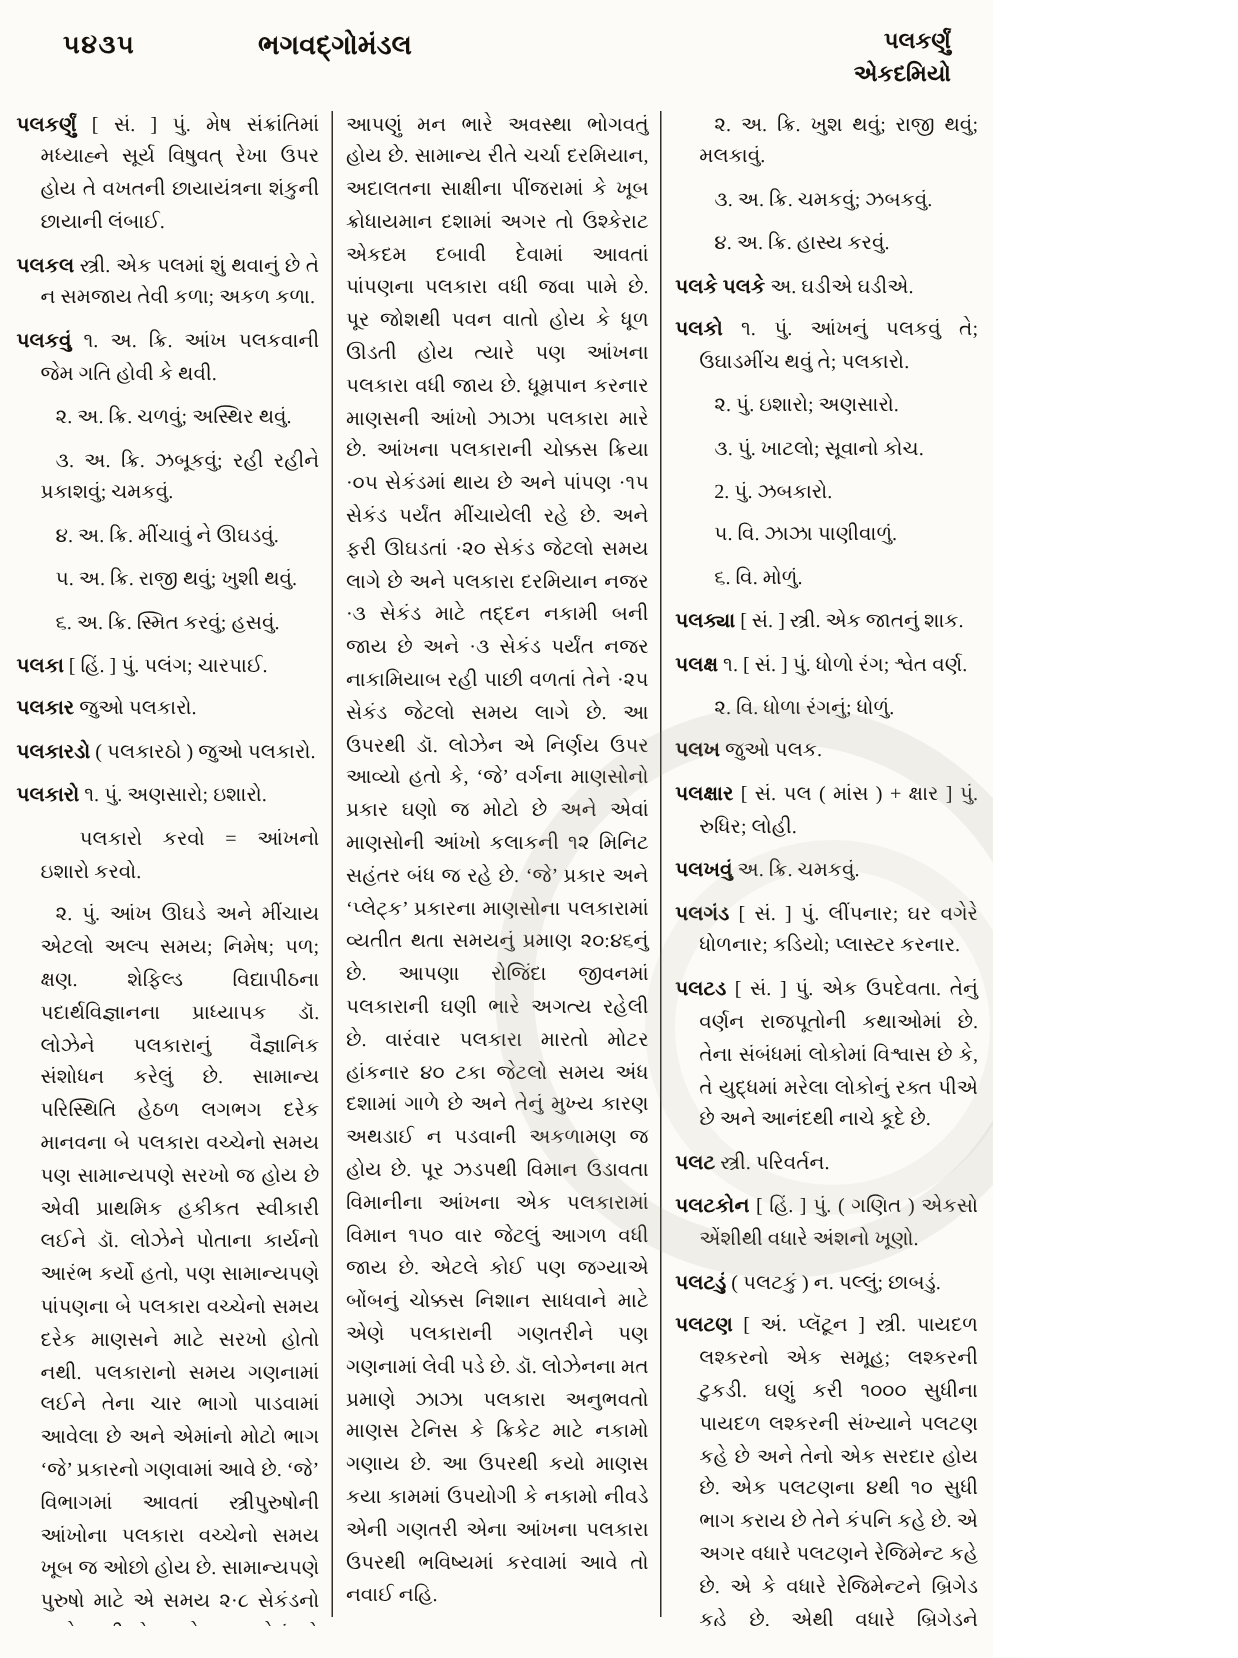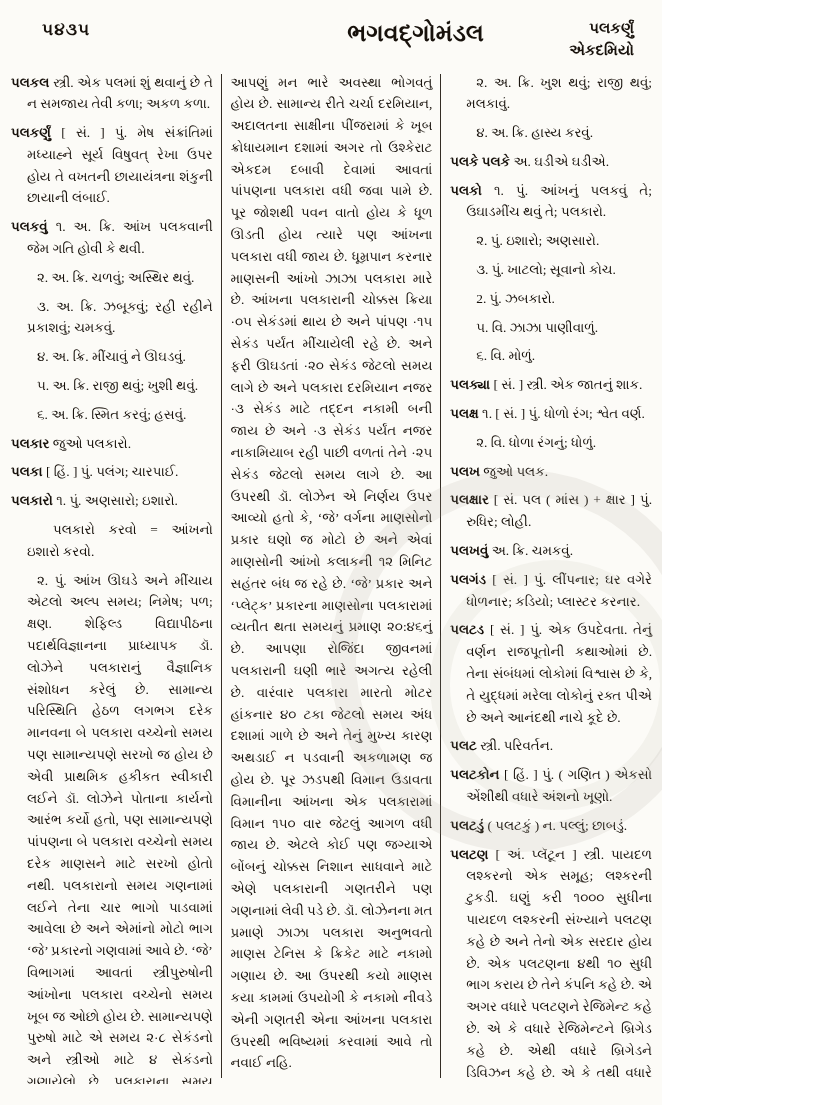--- a/index.html
+++ b/index.html
@@ -37,22 +37,22 @@
     padding:20px 28px 4px 42px;
     box-sizing:border-box;
   }
   .page-number {
     width:130px;
     font-size:17px; font-weight:bold;
     letter-spacing:1px;
   }
   .book-title {
     flex:1;
-    text-align:right;
-    font-size:24px; font-weight:bold;
+    text-align:left;
+    font-size:18px; font-weight:bold;
   }
   .guide-words {
     width:150px;
     text-align:right;
     font-size:15px; font-weight:bold;
     line-height:1.45;
     margin-top:-2px;
   }
   .columns {
     display:flex;
@@ -93,45 +93,47 @@
     <div class="page-number">૫૪૩૫</div>
     <div class="book-title">ભગવદ્ગોમંડલ</div>
     <div class="guide-words">
       <div>પલકર્ણું</div>
       <div>એકદમિયો</div>
     </div>
   </div>
 
   <div class="columns">
     <div class="col">
+        <div class="para entry"><span class="headword">પલકર્ણું</span> [ સં. ] પું. મેષ સંક્રાંતિમાં મધ્યાહ્ને સૂર્ય વિષુવત્ રેખા ઉપર હોય તે વખતની છાયાયંત્રના શંકુની છાયાની લંબાઈ.</div>
         <div class="para entry"><span class="headword">પલકલ</span> સ્ત્રી. એક પલમાં શું થવાનું છે તે ન સમજાય તેવી કળા; અકળ કળા.</div>
-        <div class="para entry"><span class="headword">પલકર્ણું</span> [ સં. ] પું. મેષ સંક્રાંતિમાં મધ્યાહ્ને સૂર્ય વિષુવત્ રેખા ઉપર હોય તે વખતની છાયાયંત્રના શંકુની છાયાની લંબાઈ.</div>
         <div class="para entry"><span class="headword">પલકવું</span> ૧. અ. ક્રિ. આંખ પલકવાની જેમ ગતિ હોવી કે થવી.</div>
         <div class="para sense">૨. અ. ક્રિ. ચળવું; અસ્થિર થવું.</div>
         <div class="para sense">૩. અ. ક્રિ. ઝબૂકવું; રહી રહીને પ્રકાશવું; ચમકવું.</div>
         <div class="para sense">૪. અ. ક્રિ. મીંચાવું ને ઊઘડવું.</div>
         <div class="para sense">૫. અ. ક્રિ. રાજી થવું; ખુશી થવું.</div>
         <div class="para sense">૬. અ. ક્રિ. સ્મિત કરવું; હસવું.</div>
+        <div class="para entry"><span class="headword">પલકા</span> [ હિં. ] પું. પલંગ; ચારપાઈ.</div>
         <div class="para entry"><span class="headword">પલકાર</span> જુઓ પલકારો.</div>
-        <div class="para entry"><span class="headword">પલકા</span> [ હિં. ] પું. પલંગ; ચારપાઈ.</div>
+        <div class="para entry"><span class="headword">પલકારડો</span> ( પલકારઠો ) જુઓ પલકારો.</div>
         <div class="para entry"><span class="headword">પલકારો</span> ૧. પું. અણસારો; ઇશારો.</div>
         <div class="para idiom">પલકારો કરવો = આંખનો ઇશારો કરવો.</div>
         <div class="para sense">૨. પું. આંખ ઊઘડે અને મીંચાય એટલો અલ્પ સમય; નિમેષ; પળ; ક્ષણ. શેફિલ્ડ વિદ્યાપીઠના પદાર્થવિજ્ઞાનના પ્રાધ્યાપક ડૉ. લોઝેને પલકારાનું વૈજ્ઞાનિક સંશોધન કરેલું છે. સામાન્ય પરિસ્થિતિ હેઠળ લગભગ દરેક માનવના બે પલકારા વચ્ચેનો સમય પણ સામાન્યપણે સરખો જ હોય છે એવી પ્રાથમિક હકીકત સ્વીકારી લઈને ડૉ. લોઝેને પોતાના કાર્યનો આરંભ કર્યો હતો, પણ સામાન્યપણે પાંપણના બે પલકારા વચ્ચેનો સમય દરેક માણસને માટે સરખો હોતો નથી. પલકારાનો સમય ગણનામાં લઈને તેના ચાર ભાગો પાડવામાં આવેલા છે અને એમાંનો મોટો ભાગ ‘જે’ પ્રકારનો ગણવામાં આવે છે. ‘જે’ વિભાગમાં આવતાં સ્ત્રીપુરુષોની આંખોના પલકારા વચ્ચેનો સમય ખૂબ જ ઓછો હોય છે. સામાન્યપણે પુરુષો માટે એ સમય ૨·૮ સેકંડનો અને સ્ત્રીઓ માટે ૪ સેકંડનો ગણાયેલો છે. પલકારાના સમય પ્રમાણેનો બીજો વિભાગ પ્લેટ્યુને નામે વૈજ્ઞાનિક પરિભાષામાં જાણીતો થયેલો છે. આ વિભાગનાં નરનારીઓ સામાન્યપણે ૧૨ સેકંડને અંતરે પલકારા અનુભવે છે. ત્રીજા વિભાગમાં બાયમોડલ પ્રકાર આવે છે. આ પ્રકારનાં સ્ત્રીપુરુષો ૩·૬ સેકંડે પલકારા અનુભવે છે. સીમેટ્રીકલ પ્રકારને નામે ઓળખાતા વિભાગનાં નરનારીઓ સામાન્યપણે ૫·૮ સેકંડને અંતરે આંખના પલકારા અનુભવે છે. આ ચારેય પ્રકારનો પલકારાનો સમય તો સામાન્ય સંજોગો પૂરતો જ નક્કી કરાયેલો છે. ઘણી વાર</div>
       </div>
     <div class="col-rule"></div>
     <div class="col">
         <div class="para cont">આપણું મન ભારે અવસ્થા ભોગવતું હોય છે. સામાન્ય રીતે ચર્ચા દરમિયાન, અદાલતના સાક્ષીના પીંજરામાં કે ખૂબ ક્રોધાયમાન દશામાં અગર તો ઉશ્કેરાટ એકદમ દબાવી દેવામાં આવતાં પાંપણના પલકારા વધી જવા પામે છે. પૂર જોશથી પવન વાતો હોય કે ધૂળ ઊડતી હોય ત્યારે પણ આંખના પલકારા વધી જાય છે. ધૂમ્રપાન કરનાર માણસની આંખો ઝાઝા પલકારા મારે છે. આંખના પલકારાની ચોક્કસ ક્રિયા ·૦૫ સેકંડમાં થાય છે અને પાંપણ ·૧૫ સેકંડ પર્યંત મીંચાયેલી રહે છે. અને ફરી ઊઘડતાં ·૨૦ સેકંડ જેટલો સમય લાગે છે અને પલકારા દરમિયાન નજર ·૩ સેકંડ માટે તદ્દન નકામી બની જાય છે અને ·૩ સેકંડ પર્યંત નજર નાકામિયાબ રહી પાછી વળતાં તેને ·૨૫ સેકંડ જેટલો સમય લાગે છે. આ ઉપરથી ડૉ. લોઝેન એ નિર્ણય ઉપર આવ્યો હતો કે, ‘જે’ વર્ગના માણસોનો પ્રકાર ઘણો જ મોટો છે અને એવાં માણસોની આંખો કલાકની ૧૨ મિનિટ સહંતર બંધ જ રહે છે. ‘જે’ પ્રકાર અને ‘પ્લેટ્ક’ પ્રકારના માણસોના પલકારામાં વ્યતીત થતા સમયનું પ્રમાણ ૨૦:૪૬નું છે. આપણા રોજિંદા જીવનમાં પલકારાની ઘણી ભારે અગત્ય રહેલી છે. વારંવાર પલકારા મારતો મોટર હાંકનાર ૪૦ ટકા જેટલો સમય અંધ દશામાં ગાળે છે અને તેનું મુખ્ય કારણ અથડાઈ ન પડવાની અકળામણ જ હોય છે. પૂર ઝડપથી વિમાન ઉડાવતા વિમાનીના આંખના એક પલકારામાં વિમાન ૧૫૦ વાર જેટલું આગળ વધી જાય છે. એટલે કોઈ પણ જગ્યાએ બોંબનું ચોક્કસ નિશાન સાધવાને માટે એણે પલકારાની ગણતરીને પણ ગણનામાં લેવી પડે છે. ડૉ. લોઝેનના મત પ્રમાણે ઝાઝા પલકારા અનુભવતો માણસ ટેનિસ કે ક્રિકેટ માટે નકામો ગણાય છે. આ ઉપરથી કયો માણસ કયા કામમાં ઉપયોગી કે નકામો નીવડે એની ગણતરી એના આંખના પલકારા ઉપરથી ભવિષ્યમાં કરવામાં આવે તો નવાઈ નહિ.</div>
         <div class="para idiom">પલકારો મારવો = આંખનું મટકું મારવું.</div>
         <div class="para sense">૪. પું. ઝબકારો; ચમકારો; સ્ફુરણું; એકદમ તેજનો ભભૂકો થવો ને બંધ પડવો તે.</div>
         <div class="para sense">૨. સ. ક્રિ. ઝબકાવવું; ચમકાવવું.</div>
         <div class="para sense">૩. સ. ક્રિ. મલકાવવું.</div>
       </div>
     <div class="col-rule"></div>
     <div class="col">
         <div class="para sense">૨. અ. ક્રિ. ખુશ થવું; રાજી થવું; મલકાવું.</div>
+        <div class="para sense">૩. અ. ક્રિ. ચમકવું; ઝબકવું.</div>
         <div class="para sense">૪. અ. ક્રિ. હાસ્ય કરવું.</div>
         <div class="para entry"><span class="headword">પલકે પલકે</span> અ. ઘડીએ ઘડીએ.</div>
         <div class="para entry"><span class="headword">પલકો</span> ૧. પું. આંખનું પલકવું તે; ઉઘાડમીંચ થવું તે; પલકારો.</div>
         <div class="para sense">૨. પું. ઇશારો; અણસારો.</div>
         <div class="para sense">૩. પું. ખાટલો; સૂવાનો કોચ.</div>
         <div class="para sense">2. પું. ઝબકારો.</div>
         <div class="para sense">૫. વિ. ઝાઝા પાણીવાળું.</div>
         <div class="para sense">૬. વિ. મોળું.</div>
         <div class="para entry"><span class="headword">પલક્યા</span> [ સં. ] સ્ત્રી. એક જાતનું શાક.</div>
         <div class="para entry"><span class="headword">પલક્ષ</span> ૧. [ સં. ] પું. ધોળો રંગ; શ્વેત વર્ણ.</div>

